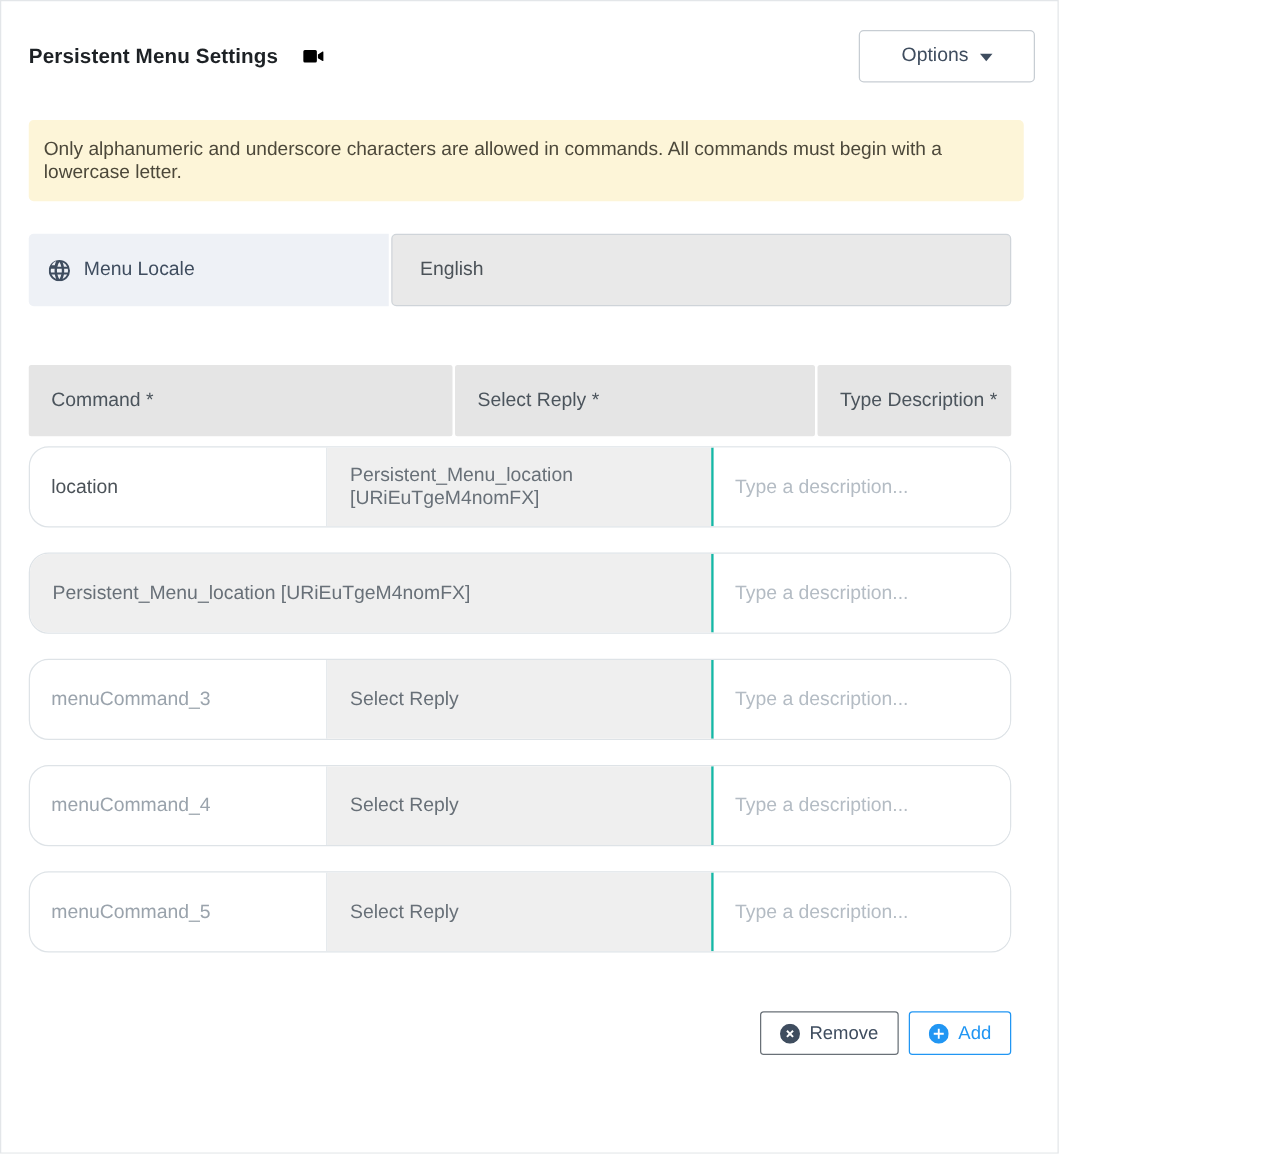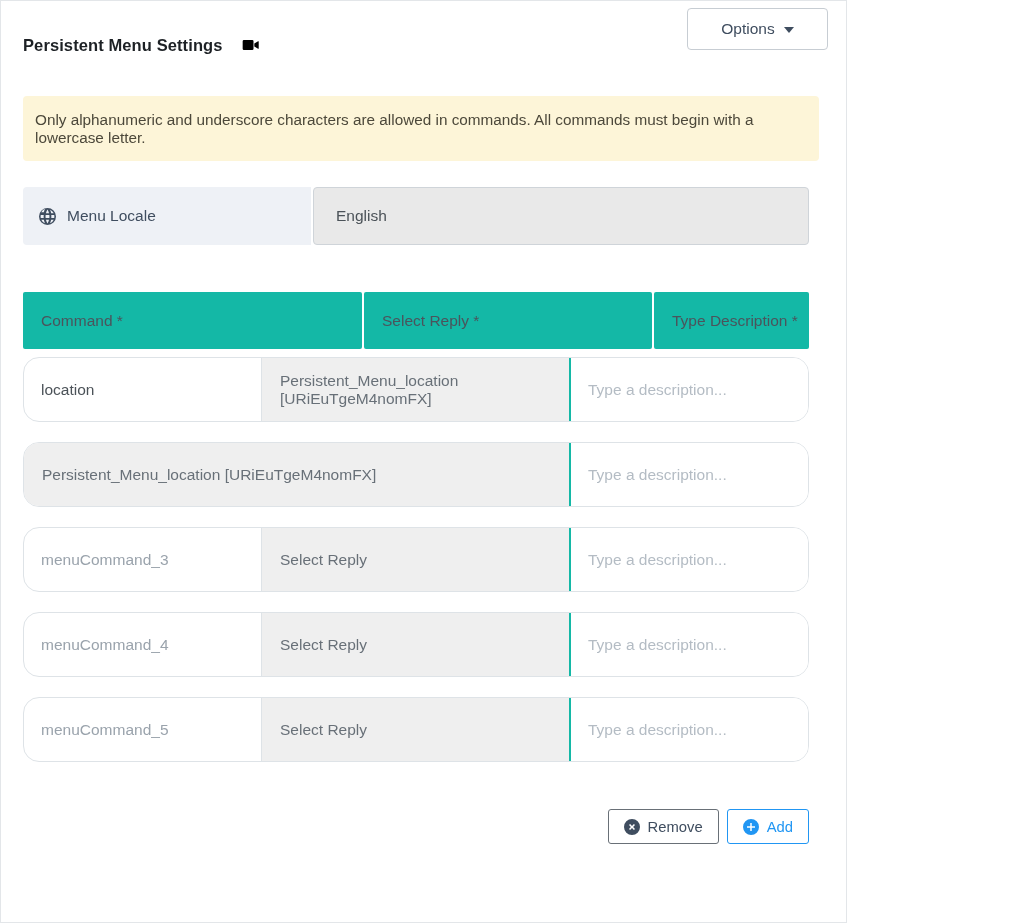--- a/index.html
+++ b/index.html
@@ -9,21 +9,21 @@
     position: relative; width: 847px; height: 923px;
     background: #fff; border: 1px solid #e3e6e9;
   }
 
   
   .topbar { position: relative; padding: 23px 22px 0 22px; height: 65px; }
   .title-wrap { display: flex; align-items: center; height: 42px; gap: 18px; }
   .page-title { font-size: 16.5px; font-weight: 700; color: #1d2125; letter-spacing: .1px; }
   .videocam { display: inline-flex; align-items: center; }
   .options-btn {
-    position: absolute; top: 7px; right: 18px; width: 141px; height: 42px;
+    position: absolute; top: 23px; right: 18px; width: 141px; height: 42px;
     background: #fff; border: 1px solid #c7cdd3; border-radius: 4px;
     display: flex; align-items: center; justify-content: center; gap: 9px;
     font-size: 15.5px; color: #3f4d5f; cursor: pointer;
   }
   .caret-down {
     width: 0; height: 0; border-left: 5px solid transparent;
     border-right: 5px solid transparent; border-top: 6px solid #3f4d5f;
     margin-top: 2px;
   }
 
@@ -42,21 +42,21 @@
   }
   .locale-value {
     flex: 1; background: #e9e9e9; border: 1px solid #cfd4d9; border-radius: 4px;
     display: flex; align-items: center; padding-left: 22px;
     font-size: 15.5px; color: #4b5258;
   }
 
   
   .thead { margin: 47px 37px 0 22px; display: flex; gap: 2px; height: 57px; }
   .th {
-    background: #14b8a6; display: flex; align-items: center; padding-left: 18px;
+    background: #e5e5e5; display: flex; align-items: center; padding-left: 18px;
     font-size: 15.5px; color: #4b545c; border-radius: 2px;
   }
   .th-command { width: 339px; }
   .th-reply { width: 288px; }
   .th-desc { flex: 1; }
 
   
   .trow {
     margin: 20px 37px 0 22px; height: 65px; display: flex;
     border: 1px solid #dee3e7; border-radius: 16px; background: #fff; overflow: hidden;

